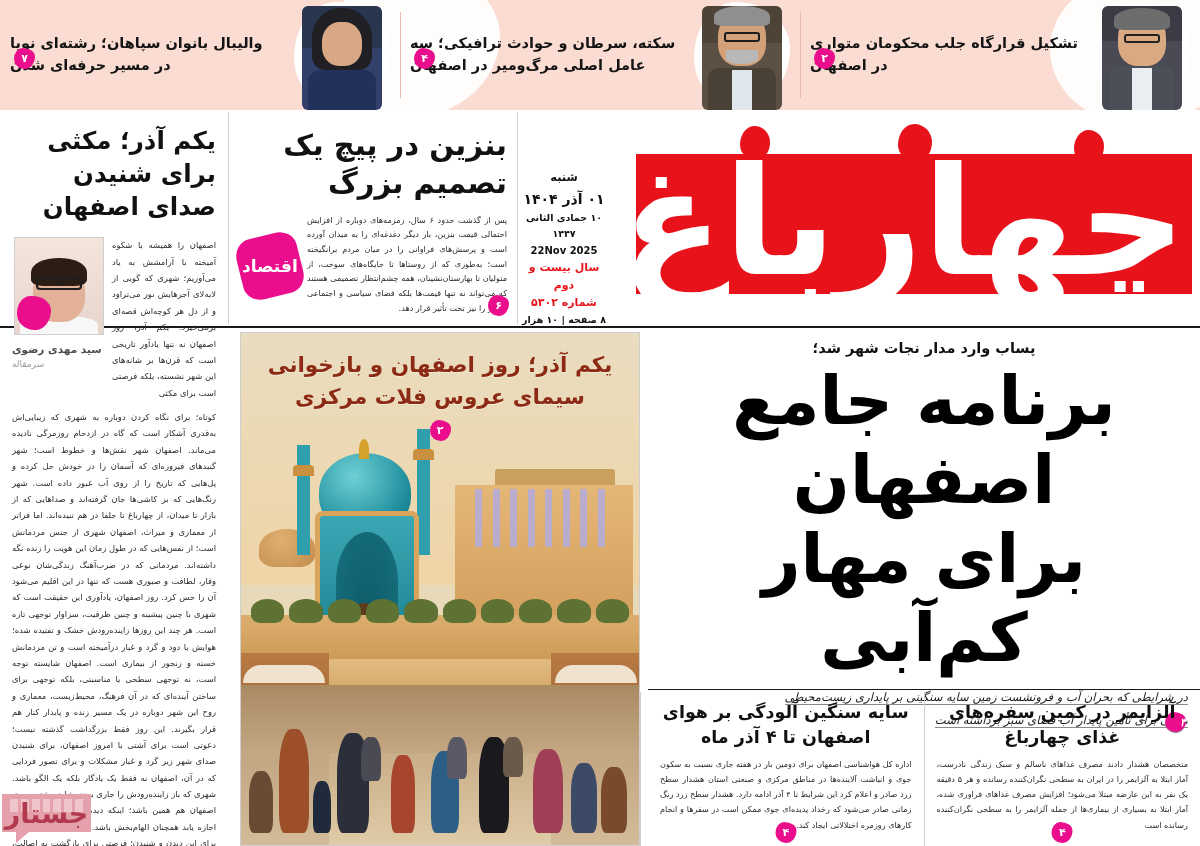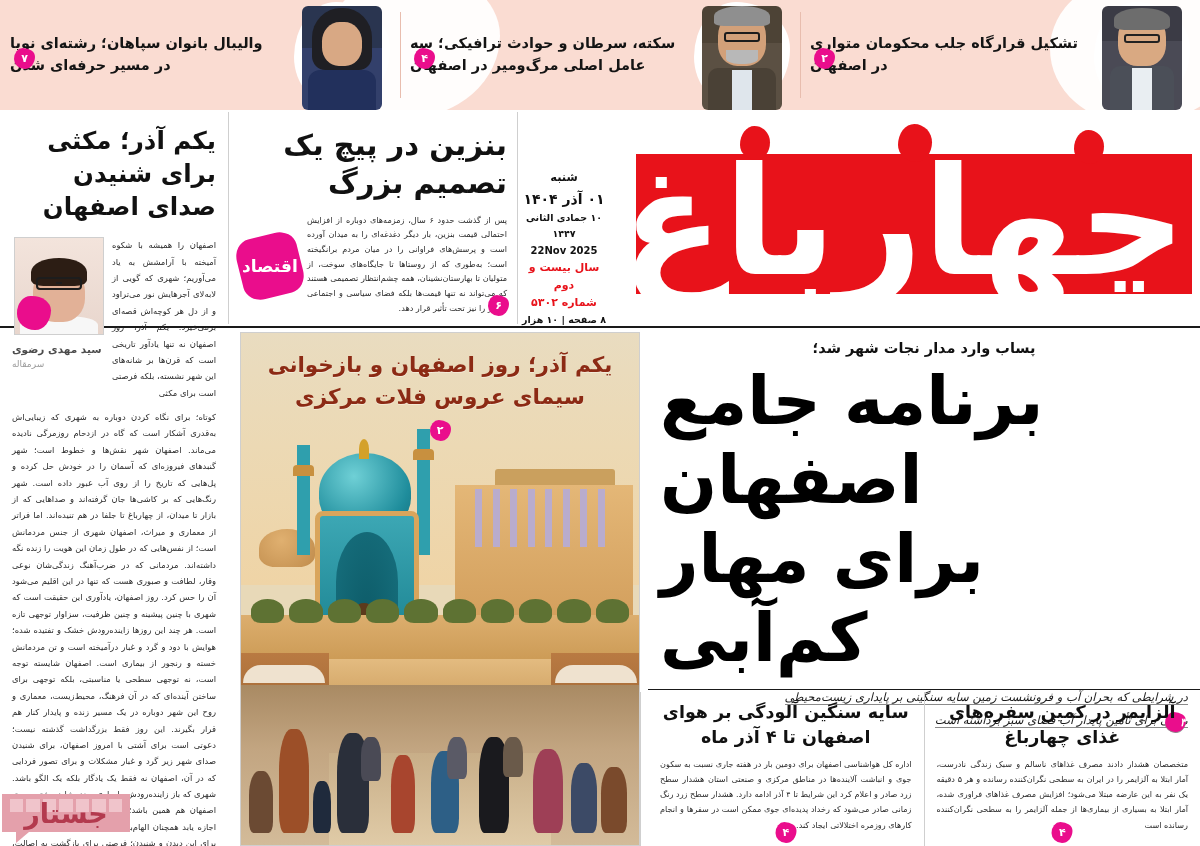--- a/index.html
+++ b/index.html
@@ -165,21 +165,21 @@
     position: absolute; left: 2px; bottom: 4px; width: 34px; height: 34px;
     background: #ea0d8c; border-radius: 40% 56% 46% 52% / 50% 42% 58% 48%;
   }
   .ed-name { margin-top: 8px; font-size: 10.5px; font-weight: 700; color: #4b4b4b; }
   .ed-role { margin-top: 4px; font-size: 9px; color: #9a9a9a; }
   .ed-body {
     margin-top: 8px; font-size: 8.4px; line-height: 1.95; color: #2b2b2b;
     text-align: justify;
   }
   .jostar {
-    position: absolute; left: 2px; bottom: 6px; width: 128px; height: 46px;
+    position: absolute; left: 2px; bottom: 6px; width: 89px; height: 46px;
   }
   .jostar .bub {
     position: absolute; inset: 0 0 8px 0; background: #e4a0ab;
   }
   .jostar .bub:after {
     content:""; position:absolute; left: 14px; bottom: -11px;
     border-width: 11px 13px 0 0; border-style: solid;
     border-color: #e4a0ab transparent transparent transparent;
   }
   .jostar .jt {
@@ -318,21 +318,21 @@
   
   .mainstory {
     position: absolute; top: 332px; left: 648px; width: 552px; height: 358px;
     padding: 8px 12px 0 12px; direction: rtl; border-bottom: 1.5px solid #1a1a1a;
   }
   .ms-kicker {
     text-align: center; font-size: 14.5px; font-weight: 700; color: #111;
     margin-bottom: 6px; letter-spacing: -.2px;
   }
   .ms-h1 {
-    text-align: left; font-size: 67px; font-weight: 700; color: #000;
+    text-align: center; font-size: 67px; font-weight: 700; color: #000;
     line-height: 1.18; letter-spacing: -2.6px;
   }
   .ms-lead {
     margin-top: 8px; font-size: 11.6px; line-height: 1.95; color: #1a1a1a;
     text-align: right; font-style: italic; position: relative;
   }
   .ms-lead span { border-bottom: 1px solid #8a8a8a; display: inline; }
   .ms-badge { position: absolute; right: 2px; bottom: -2px; }
 
   

